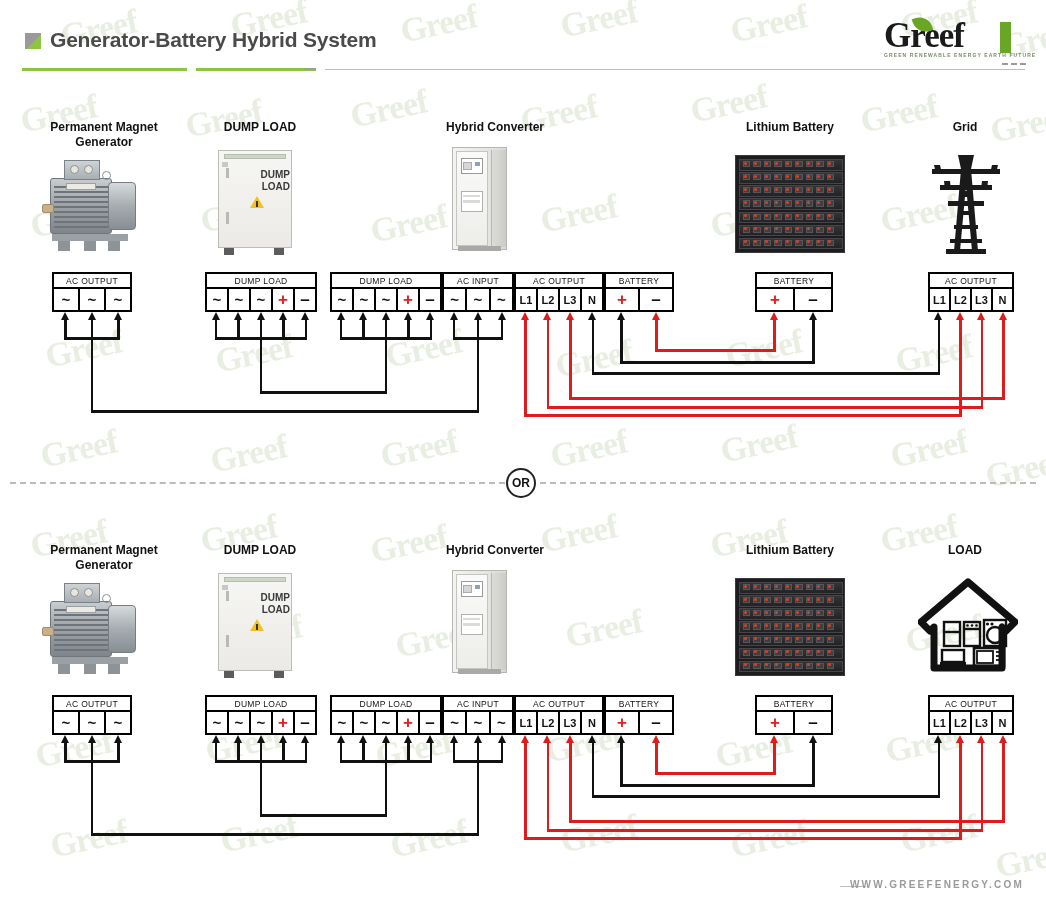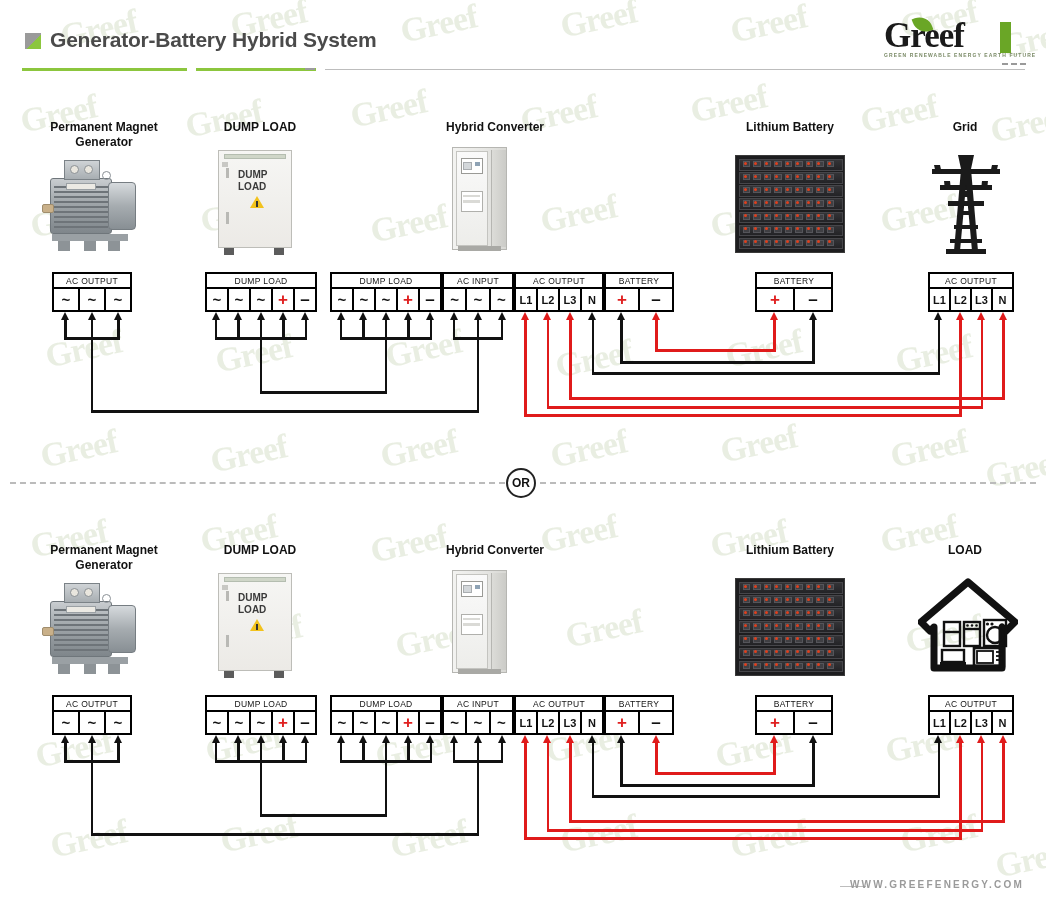--- a/index.html
+++ b/index.html
@@ -113,21 +113,21 @@
   .w.red { background: #e01b1b; }
   .arr {
     position: absolute; width: 0; height: 0;
     border-left: 4.5px solid transparent;
     border-right: 4.5px solid transparent;
     border-bottom: 8px solid #111;
   }
   .arr.red { border-bottom-color: #e01b1b; }
 
   
-  .eq { position: absolute; }
+  .eq { position: absolute; text-align: right; }
   
   .batt { position: absolute; background: #1d1d1f; border: 1px solid #3a3a3a; overflow: hidden; }
 </style>
 </head>
 <body>
 
 <div id="page">
 
   <div id="wm-layer">
       <div class="wm" style="left:60px;top:10px;">Greef</div>

